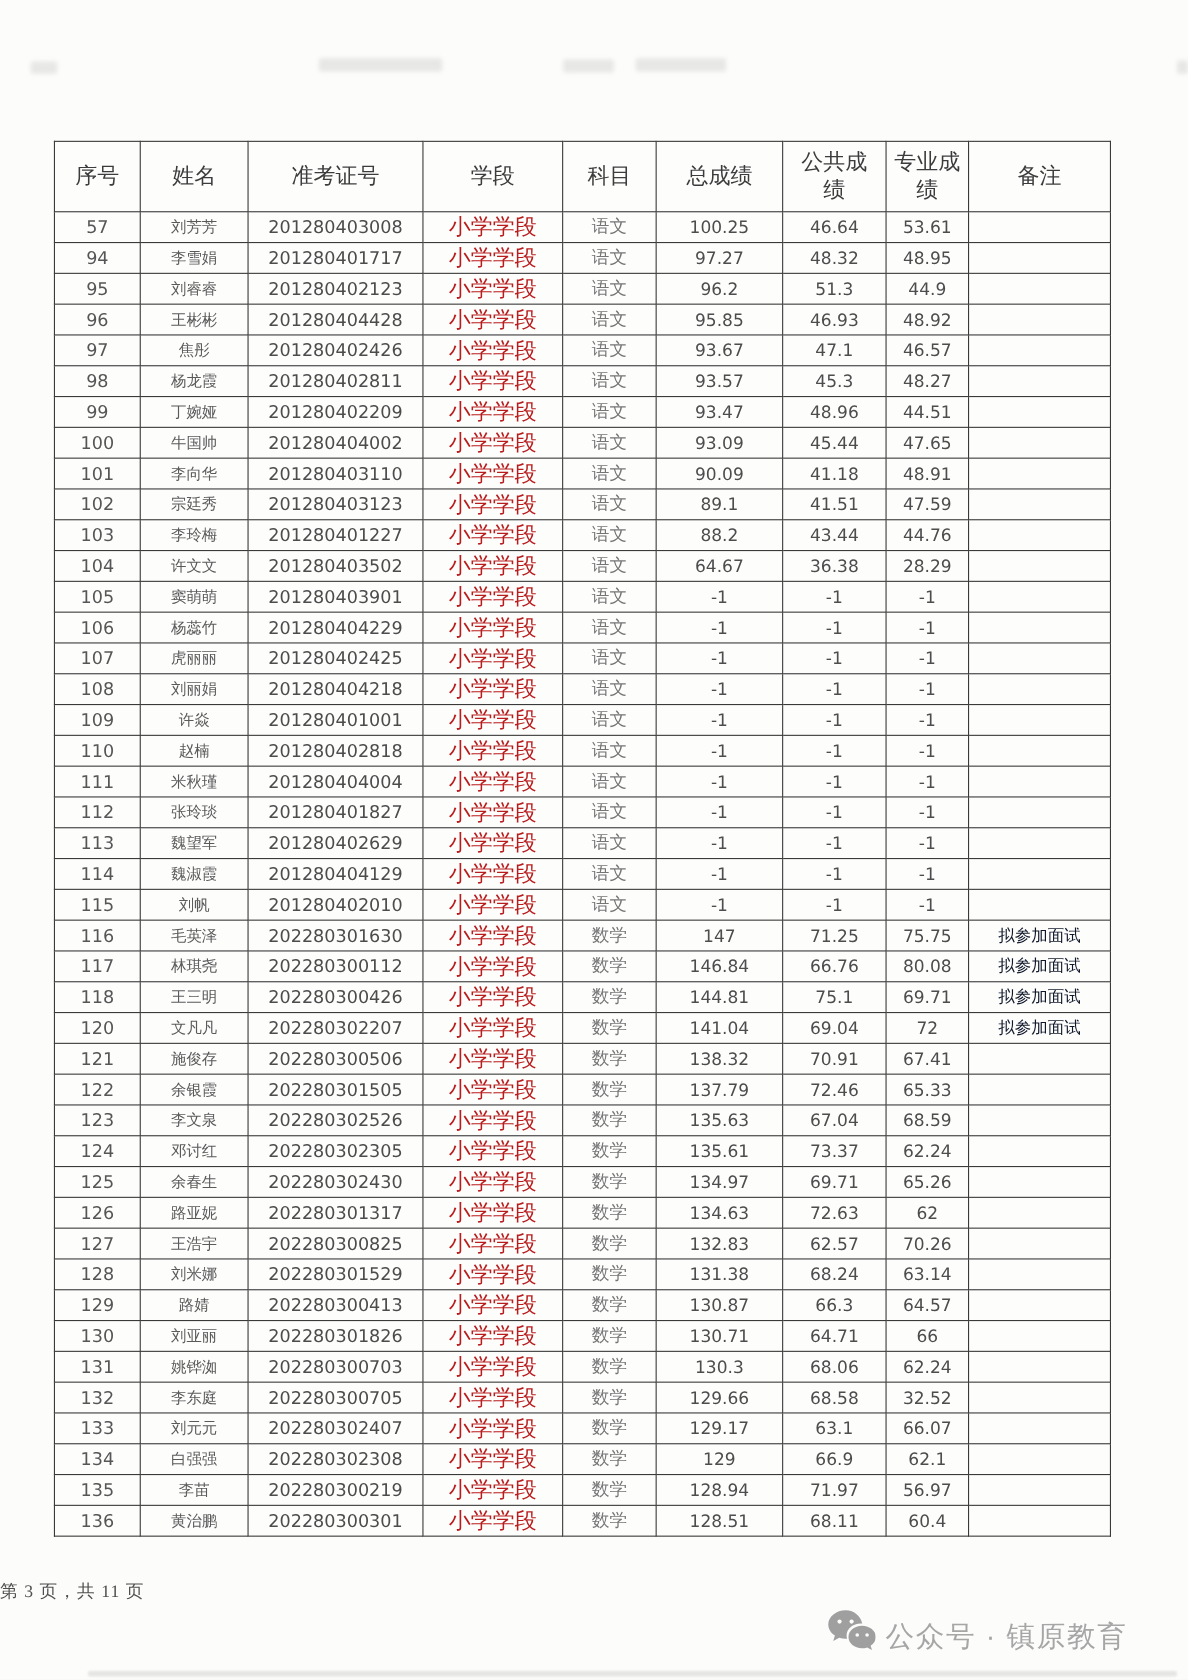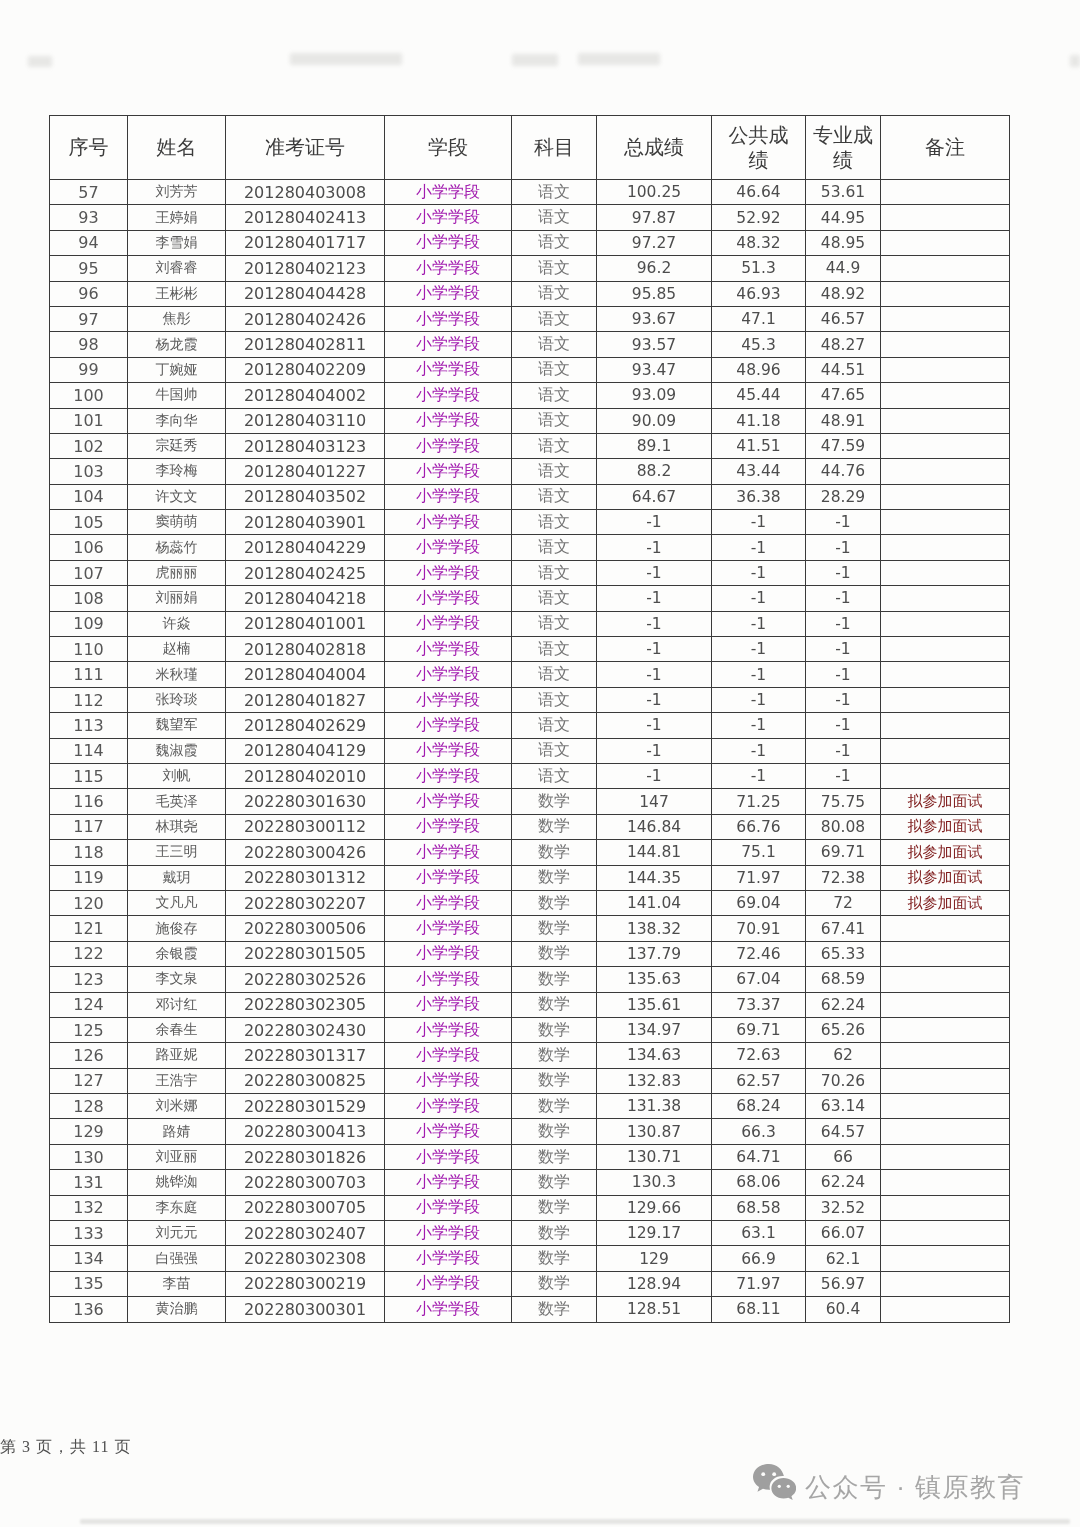--- a/index.html
+++ b/index.html
@@ -15,42 +15,42 @@
   
   .smudge{position:absolute;background:rgba(198,198,195,.38);filter:blur(2px);border-radius:2px;}
   .sm1{left:28px;top:56px;width:24px;height:11px;}
   .sm2{left:290px;top:53px;width:112px;height:12px;}
   .sm3{left:512px;top:54px;width:46px;height:12px;}
   .sm4{left:578px;top:53px;width:82px;height:12px;}
   .sm5{left:1070px;top:55px;width:10px;height:12px;}
   .sm6{left:80px;top:1519px;right:0;width:990px;height:5px;background:rgba(185,185,182,.35);filter:blur(1px);}
 
   table.score-table{
-    position:absolute;left:49px;top:115px;width:960px;
+    position:absolute;left:49px;top:128px;width:960px;
     border-collapse:collapse;table-layout:fixed;
     background:#fdfdfc;
   }
   .score-table th,.score-table td{
     border:1.6px solid #3a3a3a;
     text-align:center;vertical-align:middle;
     padding:0 2px;overflow:hidden;white-space:nowrap;
   }
   .score-table th{
     height:63px;font-size:20px;font-weight:normal;color:#3c3c3c;
     white-space:pre-line;line-height:1.25;
   }
   .score-table td{height:24.4px;}
   
   .col-0{font-family:"DejaVu Sans","Liberation Sans",sans-serif;font-size:16px;color:#565656;}
   .col-1{font-size:14px;color:#5a5a5a;}
   .col-2{font-family:"DejaVu Sans","Liberation Sans",sans-serif;font-size:16px;color:#4c4c4c;}
-  .col-3{font-size:16px;color:#a21caf;}
+  .col-3{font-size:20px;color:#b91c1c;}
   .col-4{font-size:16px;color:#757575;}
   .col-5,.col-6,.col-7{font-family:"DejaVu Sans","Liberation Sans",sans-serif;font-size:15.5px;color:#4d4d4d;}
-  .col-8{font-size:15px;color:#7f1d1d;}
+  .col-8{font-size:15px;color:#0f172a;}
   thead .col-0,thead .col-1,thead .col-2,thead .col-3,thead .col-4,
   thead .col-5,thead .col-6,thead .col-7,thead .col-8{
     font-family:"Liberation Serif","DejaVu Serif",serif;font-size:20px;color:#3c3c3c;
   }
 
   .page-footer{
     position:absolute;left:0;top:1437px;width:1080px;
     text-align:left;font-size:16px;color:#4f4f4f;letter-spacing:1px;
     font-family:"Liberation Serif","DejaVu Serif",serif;
   }
@@ -109,31 +109,20 @@
           <td class="col-1">刘芳芳</td>
           <td class="col-2">201280403008</td>
           <td class="col-3">小学学段</td>
           <td class="col-4">语文</td>
           <td class="col-5">100.25</td>
           <td class="col-6">46.64</td>
           <td class="col-7">53.61</td>
           <td class="col-8"></td>
         </tr>
         <tr>
-          <td class="col-0">93</td>
-          <td class="col-1">王婷娟</td>
-          <td class="col-2">201280402413</td>
-          <td class="col-3">小学学段</td>
-          <td class="col-4">语文</td>
-          <td class="col-5">97.87</td>
-          <td class="col-6">52.92</td>
-          <td class="col-7">44.95</td>
-          <td class="col-8"></td>
-        </tr>
-        <tr>
           <td class="col-0">94</td>
           <td class="col-1">李雪娟</td>
           <td class="col-2">201280401717</td>
           <td class="col-3">小学学段</td>
           <td class="col-4">语文</td>
           <td class="col-5">97.27</td>
           <td class="col-6">48.32</td>
           <td class="col-7">48.95</td>
           <td class="col-8"></td>
         </tr>
@@ -392,31 +381,20 @@
         </tr>
         <tr>
           <td class="col-0">118</td>
           <td class="col-1">王三明</td>
           <td class="col-2">202280300426</td>
           <td class="col-3">小学学段</td>
           <td class="col-4">数学</td>
           <td class="col-5">144.81</td>
           <td class="col-6">75.1</td>
           <td class="col-7">69.71</td>
-          <td class="col-8">拟参加面试</td>
-        </tr>
-        <tr>
-          <td class="col-0">119</td>
-          <td class="col-1">戴玥</td>
-          <td class="col-2">202280301312</td>
-          <td class="col-3">小学学段</td>
-          <td class="col-4">数学</td>
-          <td class="col-5">144.35</td>
-          <td class="col-6">71.97</td>
-          <td class="col-7">72.38</td>
           <td class="col-8">拟参加面试</td>
         </tr>
         <tr>
           <td class="col-0">120</td>
           <td class="col-1">文凡凡</td>
           <td class="col-2">202280302207</td>
           <td class="col-3">小学学段</td>
           <td class="col-4">数学</td>
           <td class="col-5">141.04</td>
           <td class="col-6">69.04</td>

